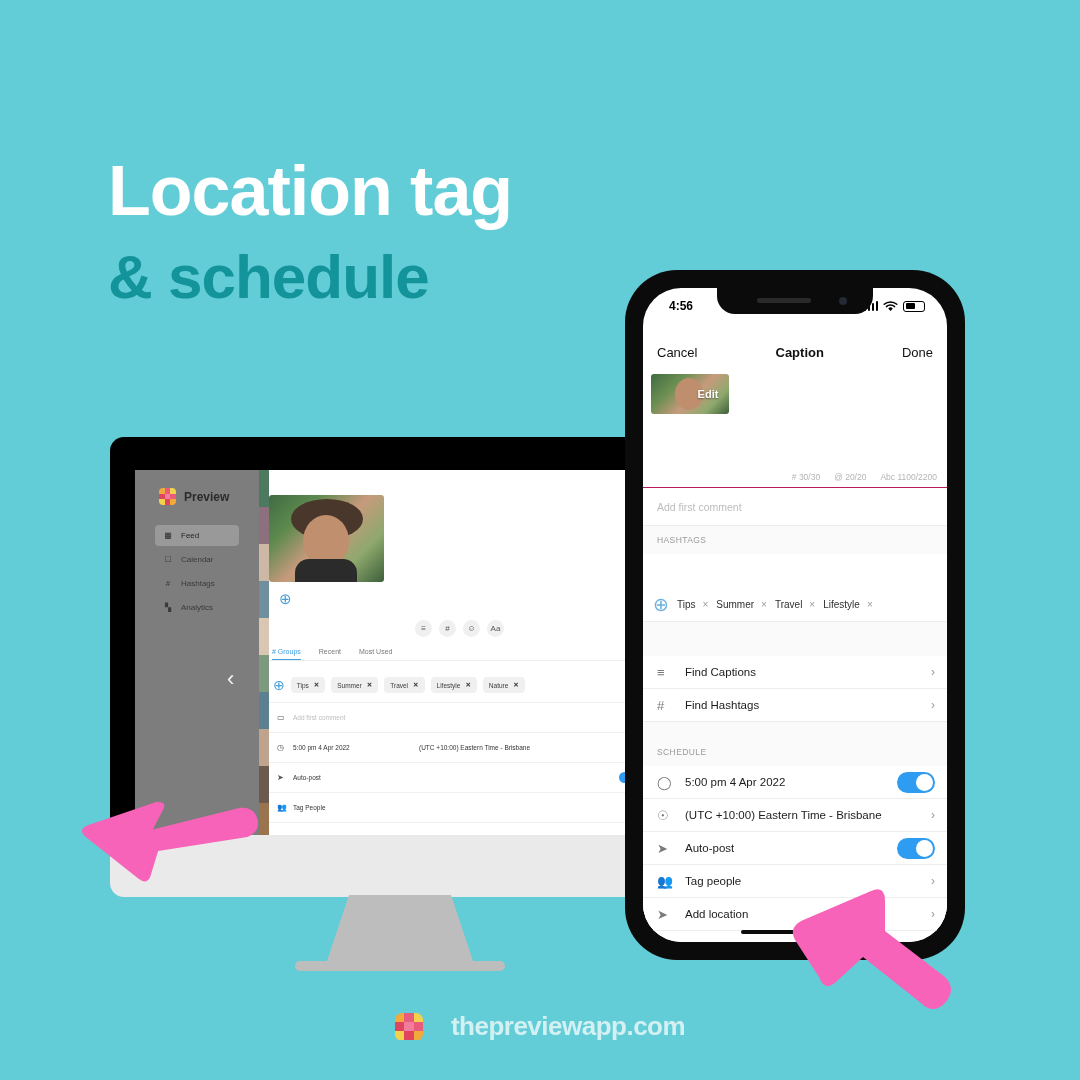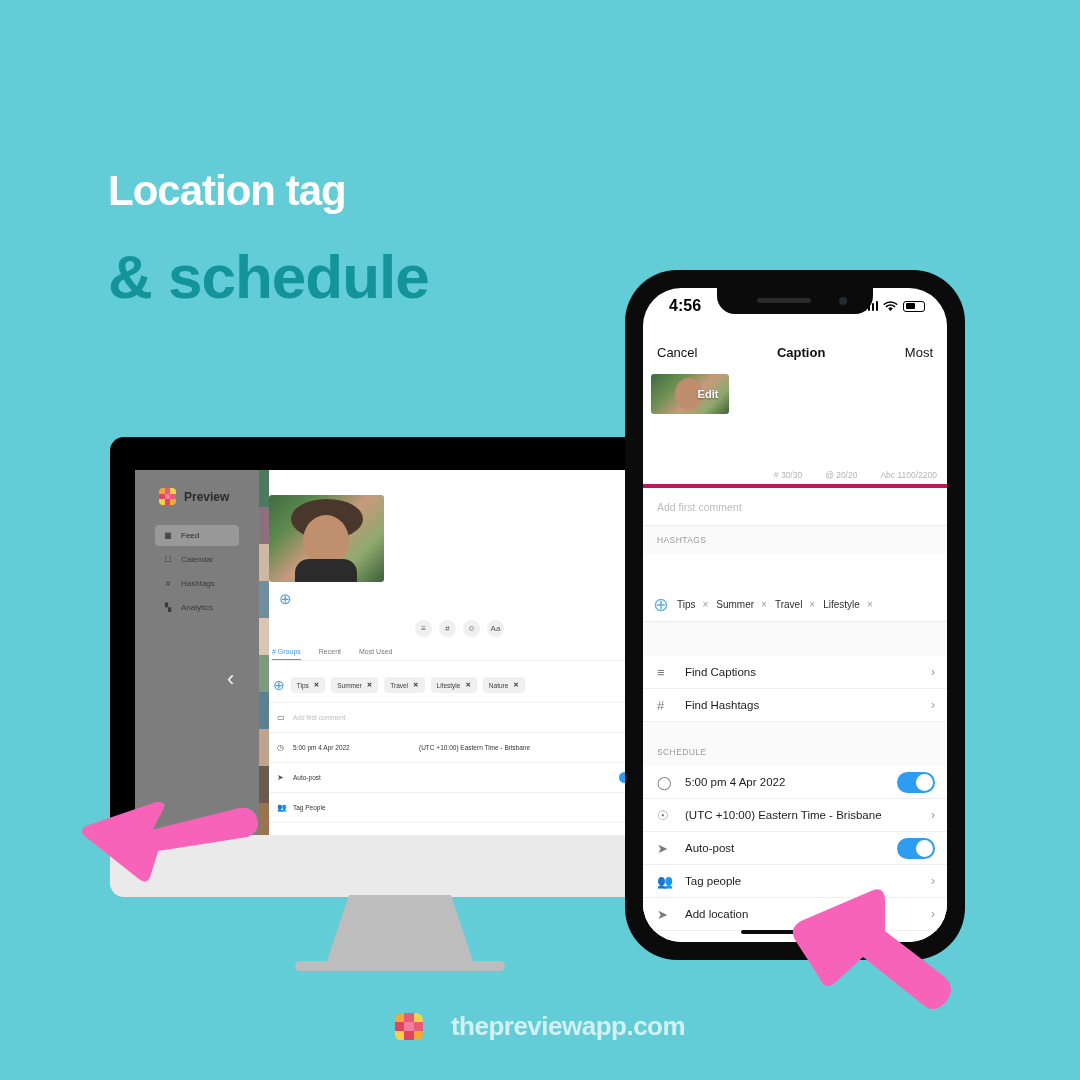--- a/index.html
+++ b/index.html
@@ -7,21 +7,21 @@
     width: 1080px; height: 1080px;
     font-family: "Liberation Sans", sans-serif;
     background: #62cdd6;
     overflow: hidden;
     position: relative;
   }
 
   
   .headline { position: absolute; left: 108px; top: 148px; }
   .headline .line1 {
-    font-size: 42px; font-weight: 700; color: #ffffff;
+    font-size: 70px; font-weight: 700; color: #ffffff;
     letter-spacing: -1px; line-height: 86px;
   }
   .headline .line2 {
     font-size: 62px; font-weight: 700; color: #13949b;
     letter-spacing: -1px; line-height: 86px;
   }
 
   
   .monitor { position: absolute; left: 110px; top: 437px; width: 540px; height: 400px; }
   .monitor-bezel {
@@ -149,21 +149,21 @@
   .notch {
     position: absolute; left: 50%; transform: translateX(-50%); top: 18px;
     width: 156px; height: 26px; background: #0b0b0b; border-radius: 0 0 18px 18px; z-index: 6;
   }
   .notch .speaker { position: absolute; left: 40px; top: 10px; width: 54px; height: 5px; border-radius: 3px; background: #2a2a2a; }
   .notch .cam { position: absolute; right: 26px; top: 9px; width: 8px; height: 8px; border-radius: 50%; background: #232a33; }
 
   .statusbar {
     position: absolute; left: 0; top: 0; width: 304px; height: 30px;
     display: flex; align-items: center; justify-content: space-between;
-    padding: 6px 22px 0 26px; font-size: 16px; font-weight: 700; color: #000;
+    padding: 6px 22px 0 26px; font-size: 12px; font-weight: 700; color: #000;
   }
   .sb-right { display: flex; align-items: center; gap: 5px; }
   .sb-bars { display: flex; align-items: flex-end; gap: 1.5px; height: 10px; }
   .sb-bars i { width: 2.5px; background: #000; border-radius: 1px; }
   .sb-batt { width: 22px; height: 11px; border: 1.3px solid #000; border-radius: 3px; position: relative; }
   .sb-batt i { position: absolute; left: 1.5px; top: 1.5px; height: 6px; width: 9px; background: #000; border-radius: 1px; }
 
   .navbar {
     position: absolute; left: 0; top: 46px; width: 304px; height: 36px;
     display: flex; align-items: center; justify-content: space-between;
@@ -176,23 +176,23 @@
     position: absolute; left: 8px; top: 4px; width: 78px; height: 40px; border-radius: 3px; overflow: hidden;
     background: linear-gradient(135deg,#3f6b43 0%,#6d8f52 30%,#c79a7d 55%,#8ea96d 78%,#3d5f3a 100%);
   }
   .ph-thumb .face { position: absolute; left: 24px; top: 4px; width: 28px; height: 32px; border-radius: 50%; background: #bf8f6d; }
   .ph-thumb .lbl {
     position: absolute; inset: 0; display: flex; align-items: center; justify-content: center;
     color: #fff; font-size: 11px; font-weight: 700; text-shadow: 0 1px 2px rgba(0,0,0,.45); padding-left: 36px;
   }
   .ph-counters {
     position: absolute; left: 0; top: 96px; width: 304px; height: 22px;
-    display: flex; align-items: center; justify-content: flex-end; gap: 23px;
+    display: flex; align-items: center; justify-content: flex-end; gap: 14px;
     padding-right: 10px; font-size: 8.5px; color: #b4b4b4;
-    border-bottom: 4px solid #be185d;
+    border-bottom: 1px solid #be185d;
   }
   .ph-comment {
     position: absolute; left: 0; top: 118px; width: 304px; height: 38px;
     display: flex; align-items: center; padding-left: 14px;
     font-size: 10.5px; color: #bcbcbc; border-bottom: 1px solid #ececec;
   }
   .ph-sectionhdr {
     position: absolute; left: 0; width: 304px; height: 28px;
     display: flex; align-items: center; padding-left: 14px;
     font-size: 8.5px; color: #9a9a9a; letter-spacing: .4px; background: #fafafa;
@@ -416,21 +416,21 @@
         </svg>
         <span class="sb-batt">
             <i></i>
           </span>
       </span>
     </div>
 
     <div class="navbar">
       <span>Cancel</span>
       <span class="title">Caption</span>
-      <span>Most</span>
+      <span>Done</span>
     </div>
 
     <div class="ph-content">
       <div class="ph-thumb">
         <span class="face"></span>
         <span class="lbl">Edit</span>
       </div>
 
       <div class="ph-counters">
         <span># 30/30</span>

